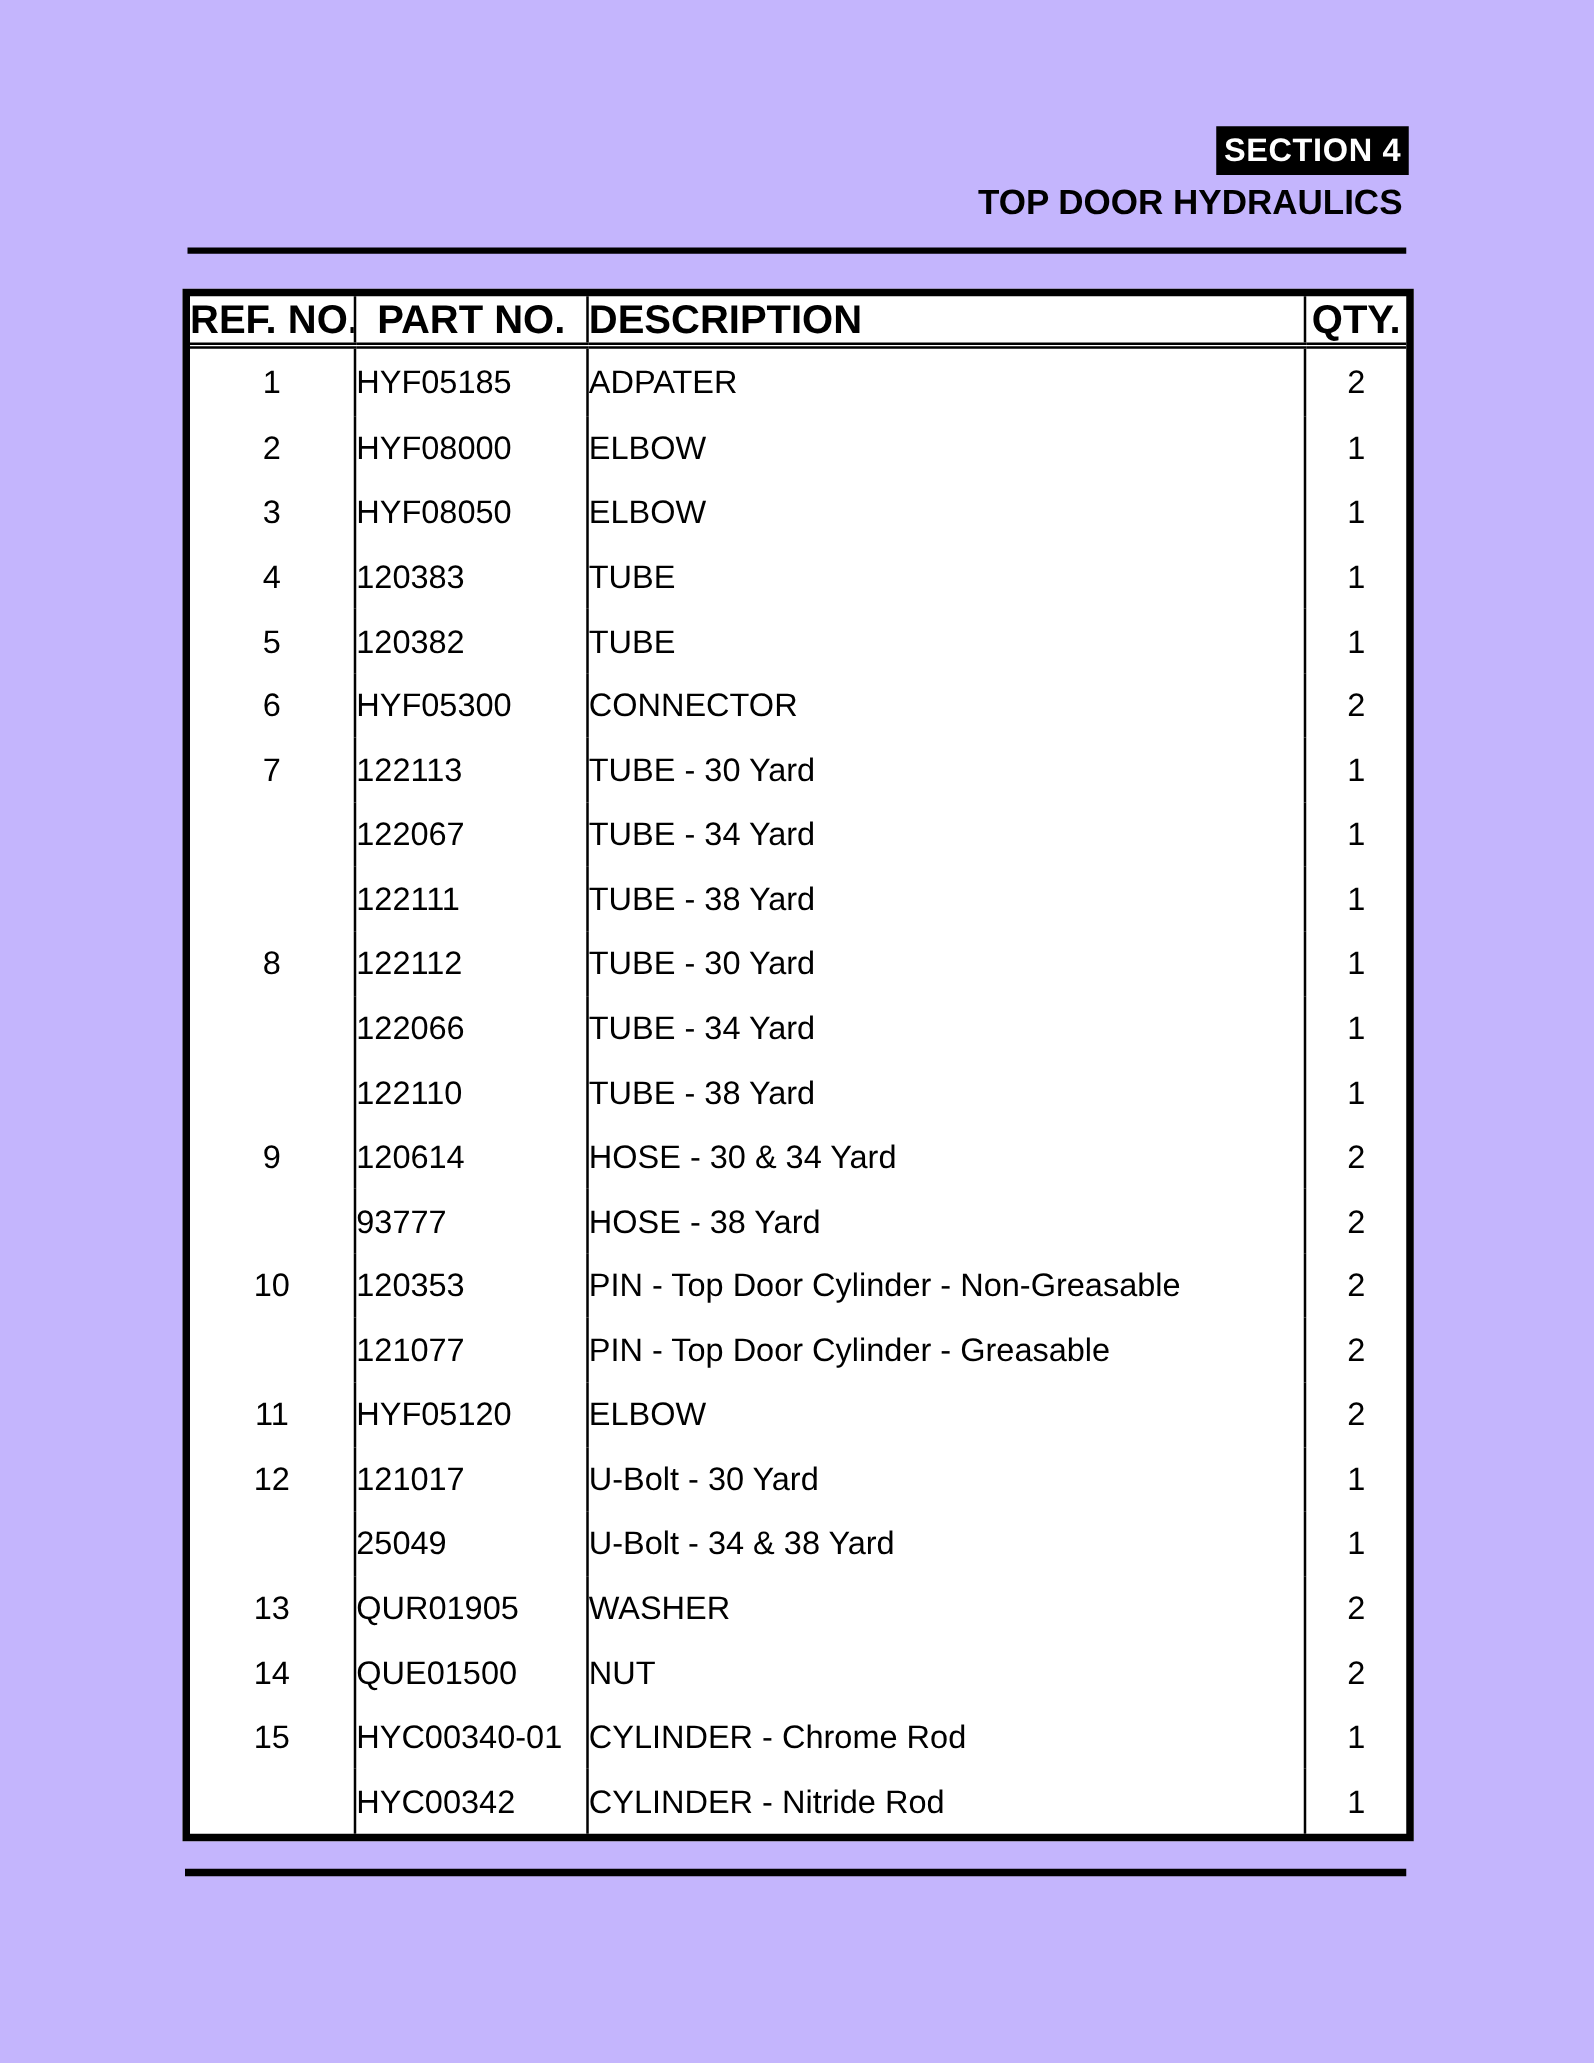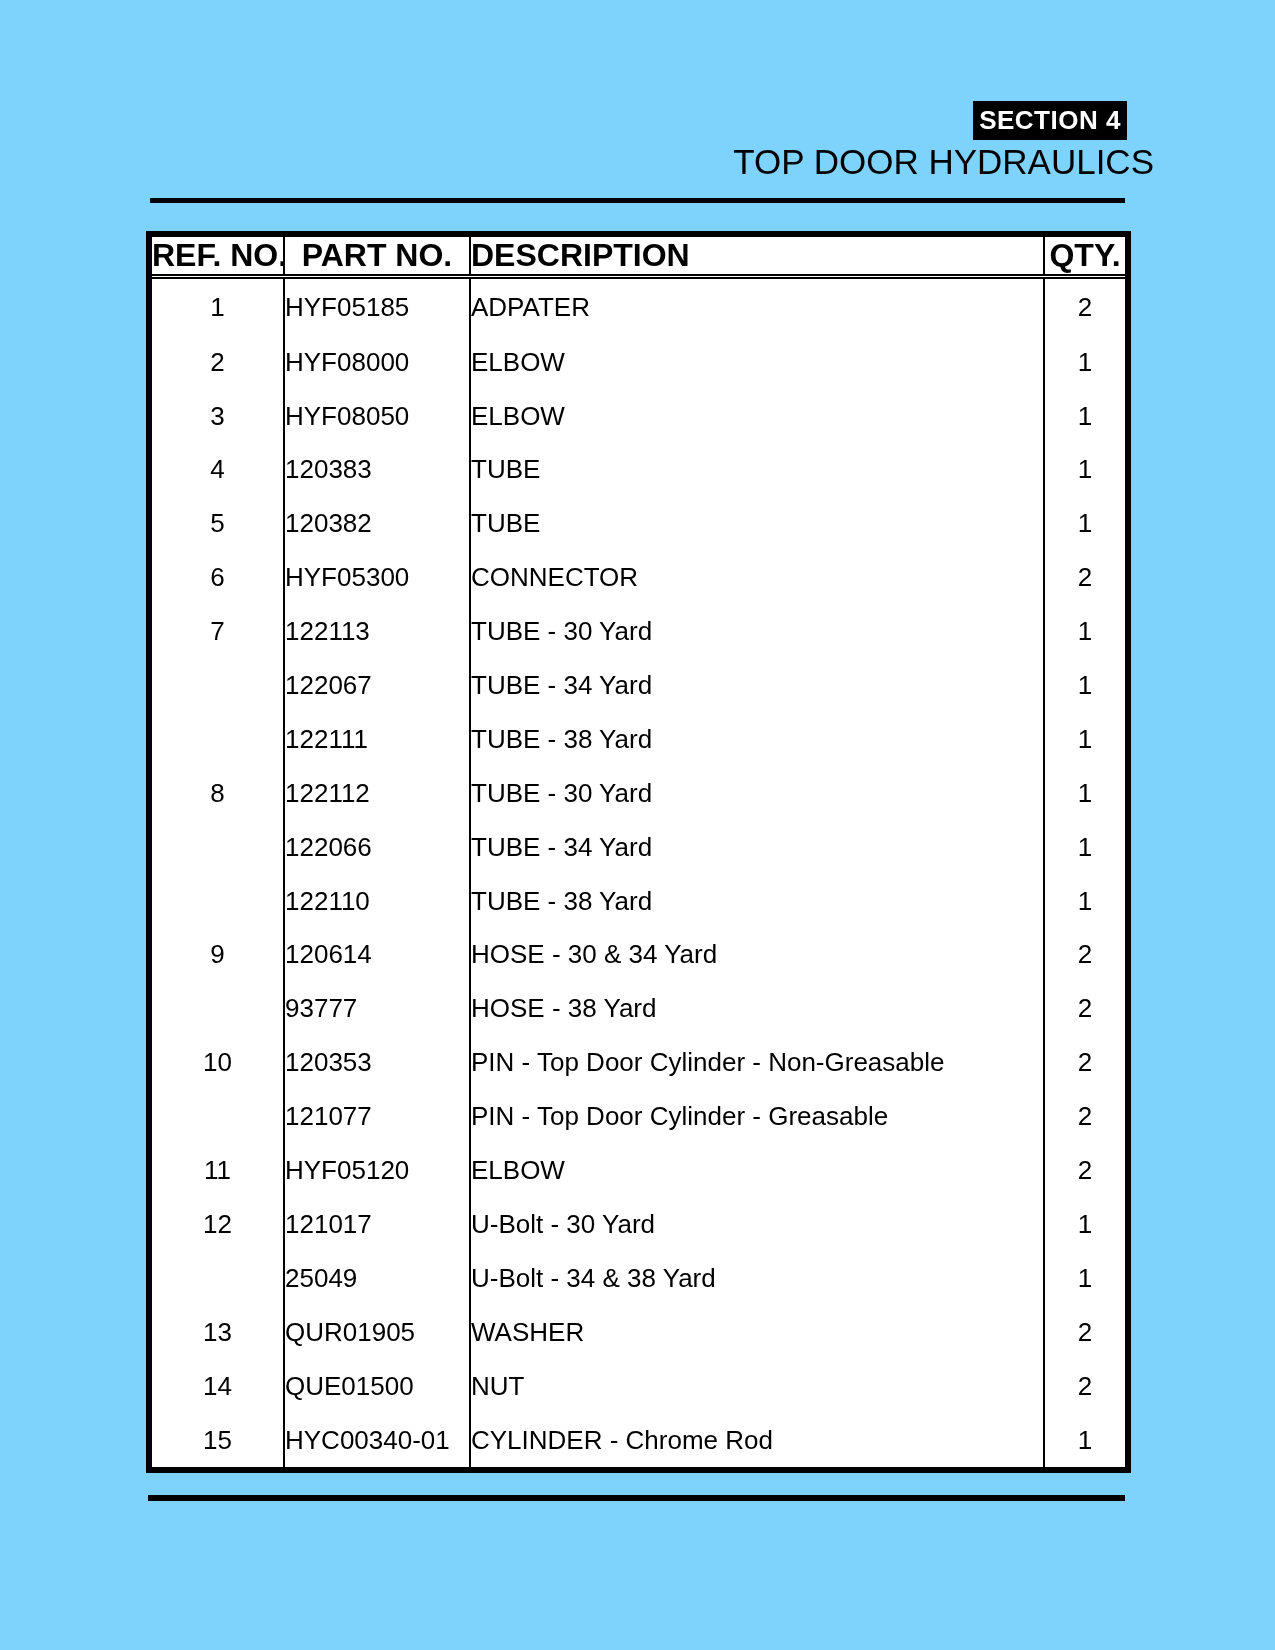--- a/index.html
+++ b/index.html
@@ -1,21 +1,21 @@
 <!DOCTYPE html>
 <html><head>
 <meta charset="utf-8">
 <style>
   html, body { margin: 0; padding: 0; background: #e8e8e8; }
   .page {
     position: relative;
     width: 1275px;
     height: 1650px;
     margin: 0 auto;
-    background: #7dd3fc;
+    background: #c4b5fd;
     font-family: "Liberation Sans", sans-serif;
     color: #000000;
     overflow: hidden;
   }
   .section-badge {
     position: absolute;
     top: 101px;
     left: 973px;
     width: 154px;
     height: 39px;
@@ -27,25 +27,24 @@
     font-size: 26px;
     font-weight: bold;
     letter-spacing: 0.5px;
   }
   .page-title {
     position: absolute;
     top: 142px;
     left: 0;
     width: 1122px;
     text-align: right;
-    font-size: 35px;
-    font-weight: normal;
+    font-size: 28px;
+    font-weight: bold;
     line-height: 40px;
     white-space: nowrap;
-    margin-left: 32px;
   }
   .rule { position: absolute; background: #000000; }
   .rule-top    { left: 150px; top: 198px;  width: 975px; height: 5px; }
   .rule-bottom { left: 148px; top: 1495px; width: 977px; height: 6px; }
   .table-wrap {
     position: absolute;
     left: 146px;
     top: 231px;
     width: 985px;
     height: 1242px;
@@ -249,20 +248,26 @@
     <td class="c-part">QUE01500</td>
     <td class="c-desc">NUT</td>
     <td class="c-qty">2</td>
   </tr>
           <tr>
     <td class="c-ref">15</td>
     <td class="c-part">HYC00340-01</td>
     <td class="c-desc">CYLINDER - Chrome Rod</td>
     <td class="c-qty">1</td>
   </tr>
+          <tr>
+    <td class="c-ref"></td>
+    <td class="c-part">HYC00342</td>
+    <td class="c-desc">CYLINDER - Nitride Rod</td>
+    <td class="c-qty">1</td>
+  </tr>
         </tbody>
       <tbody class="filler">
         <tr>
           <td class="c-ref"></td>
           <td class="c-part"></td>
           <td class="c-desc"></td>
           <td class="c-qty"></td>
         </tr>
       </tbody>
     </table>

